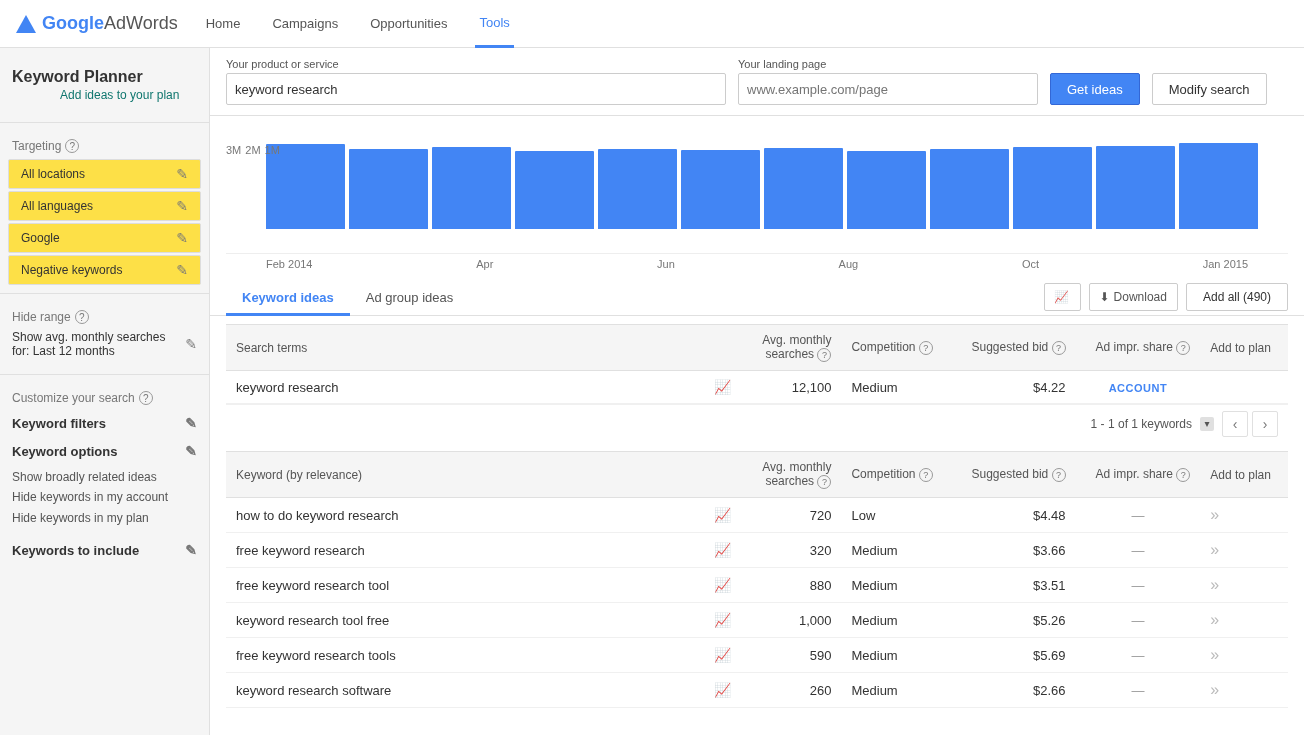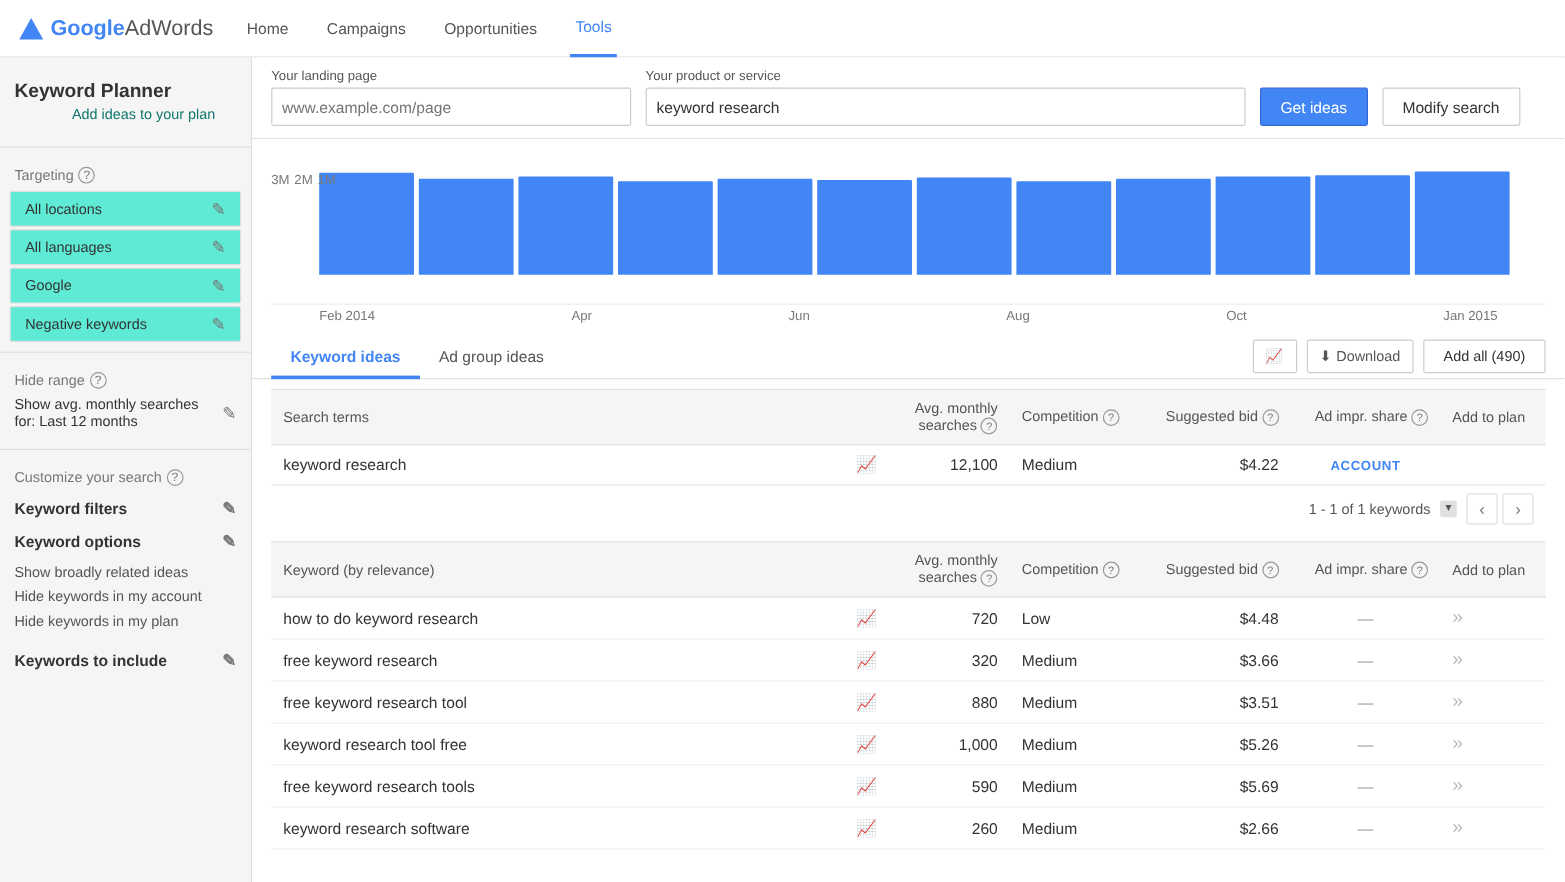--- a/index.html
+++ b/index.html
@@ -104,21 +104,21 @@
     }
     .sidebar-item {
       display: flex;
       align-items: center;
       justify-content: space-between;
       padding: 6px 12px;
       font-size: 12px;
       color: #333;
       cursor: pointer;
       border: 1px solid #ddd;
-      background: #5eead4;
+      background: #fde047;
       margin: 2px 8px;
       border-radius: 2px;
     }
     .edit-icon {
       color: #777;
       font-size: 14px;
       cursor: pointer;
     }
     .sidebar-divider {
       height: 1px;
@@ -462,26 +462,26 @@
     <div class="sidebar-section-header">
       <span>Keywords to include</span>
       <span class="edit-icon">✎</span>
     </div>
   </div>
 
   <div class="content-area">
 
     <div class="search-bar">
       <div class="search-field">
+        <label class="search-label">Your product or service</label>
+        <input class="search-input product-input" value="keyword research" style="">
+      </div>
+      <div class="search-field">
         <label class="search-label">Your landing page</label>
         <input class="search-input landing-input" placeholder="www.example.com/page" style="">
-      </div>
-      <div class="search-field">
-        <label class="search-label">Your product or service</label>
-        <input class="search-input product-input" value="keyword research" style="">
       </div>
       <button class="btn btn-blue">Get ideas</button>
       <button class="btn">Modify search</button>
     </div>
 
     <div class="chart-container">
       <div class="chart-inner">
         <div class="y-axis-labels">
           <span class="y-label">3M</span>
           <span class="y-label">2M</span>

